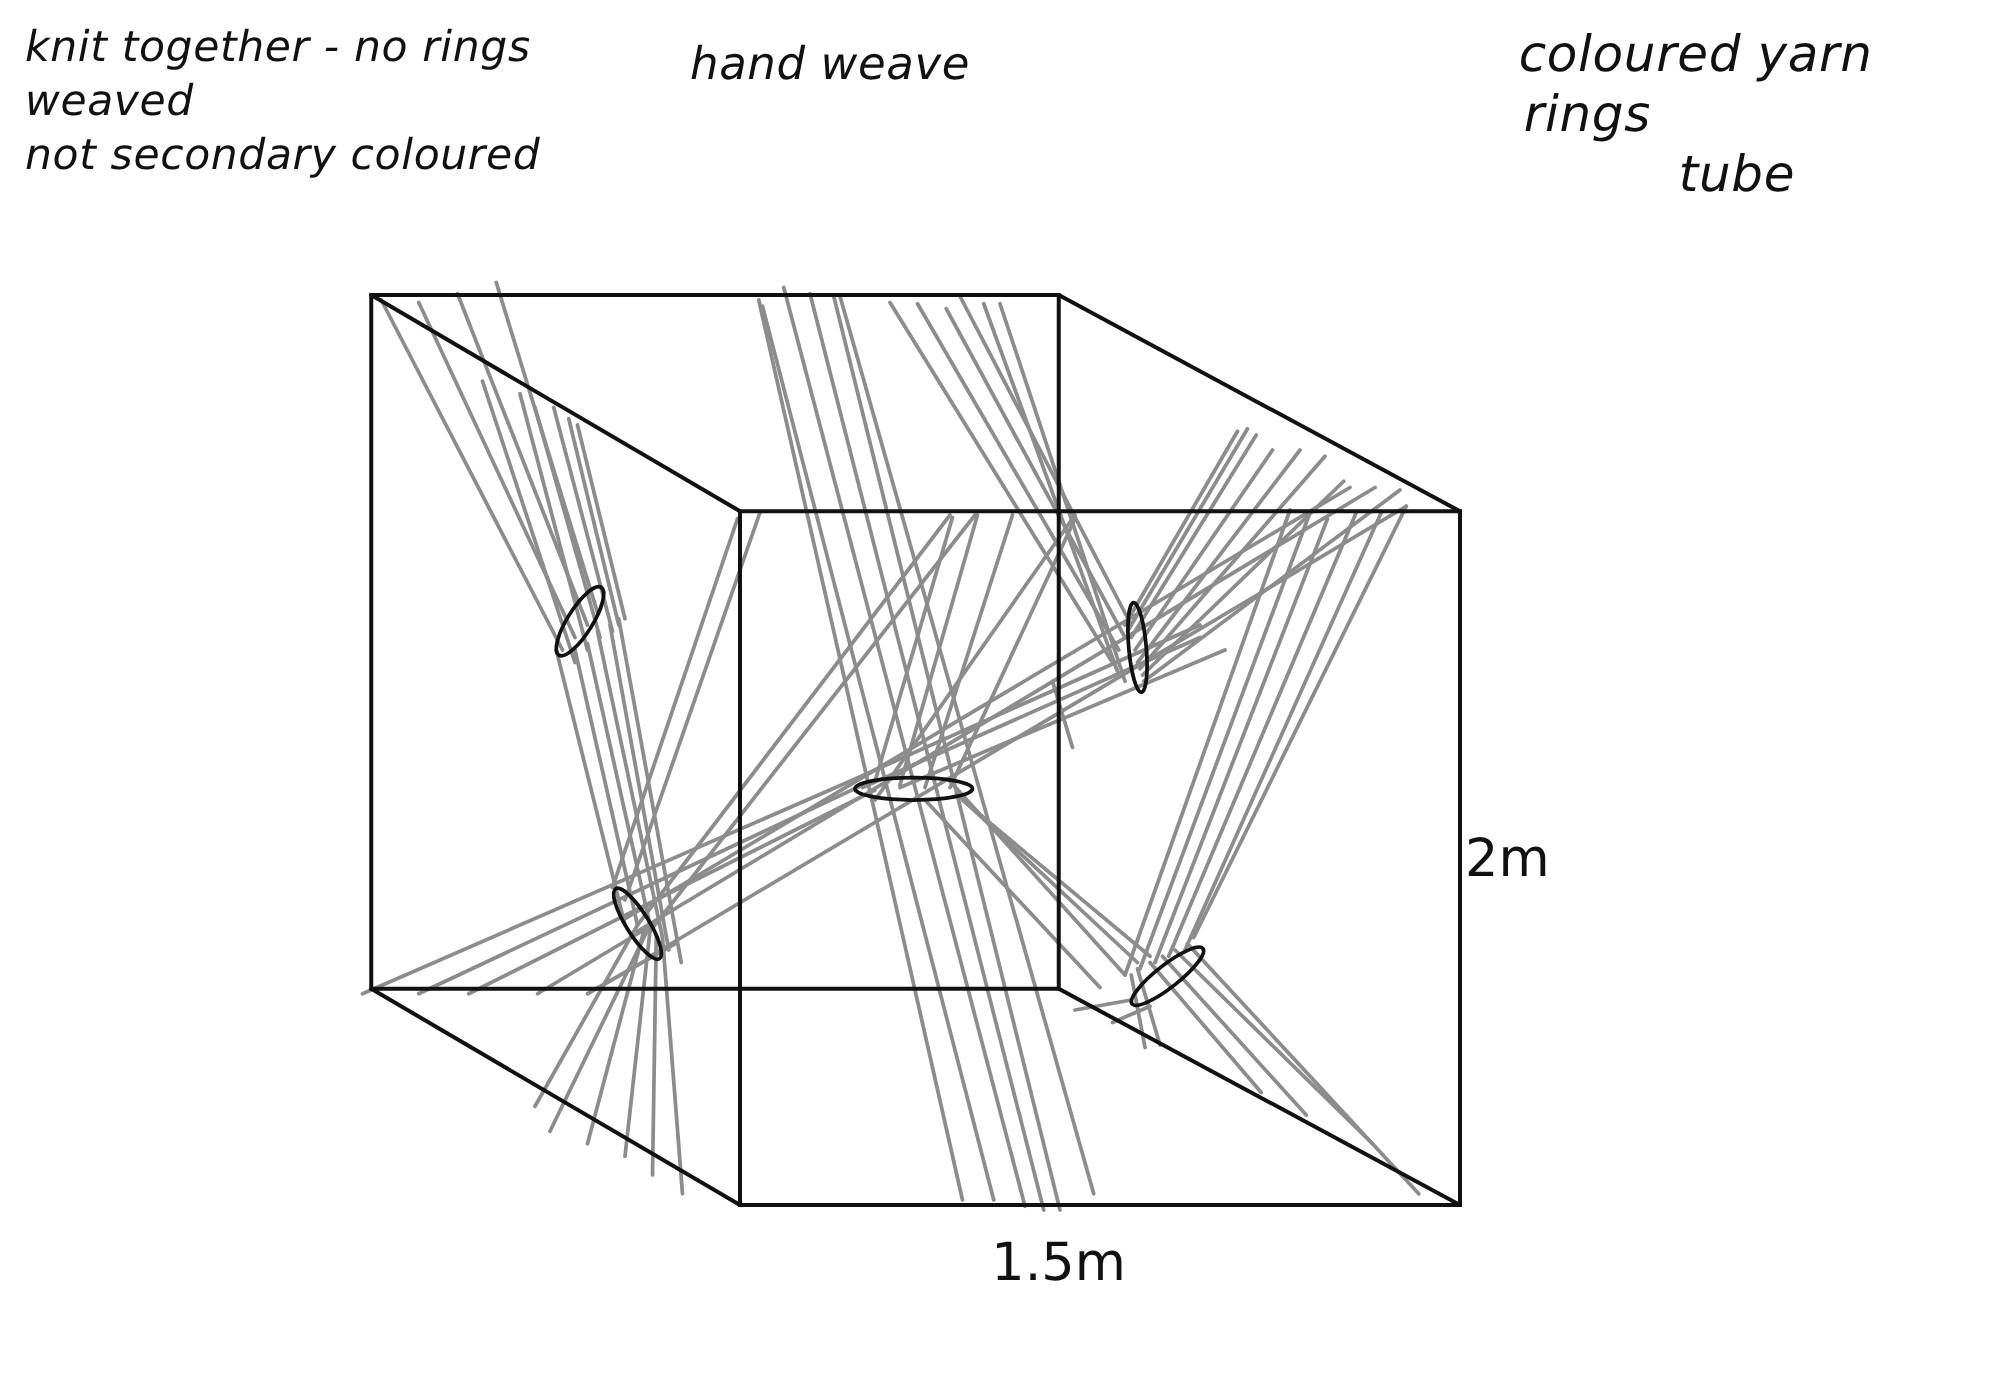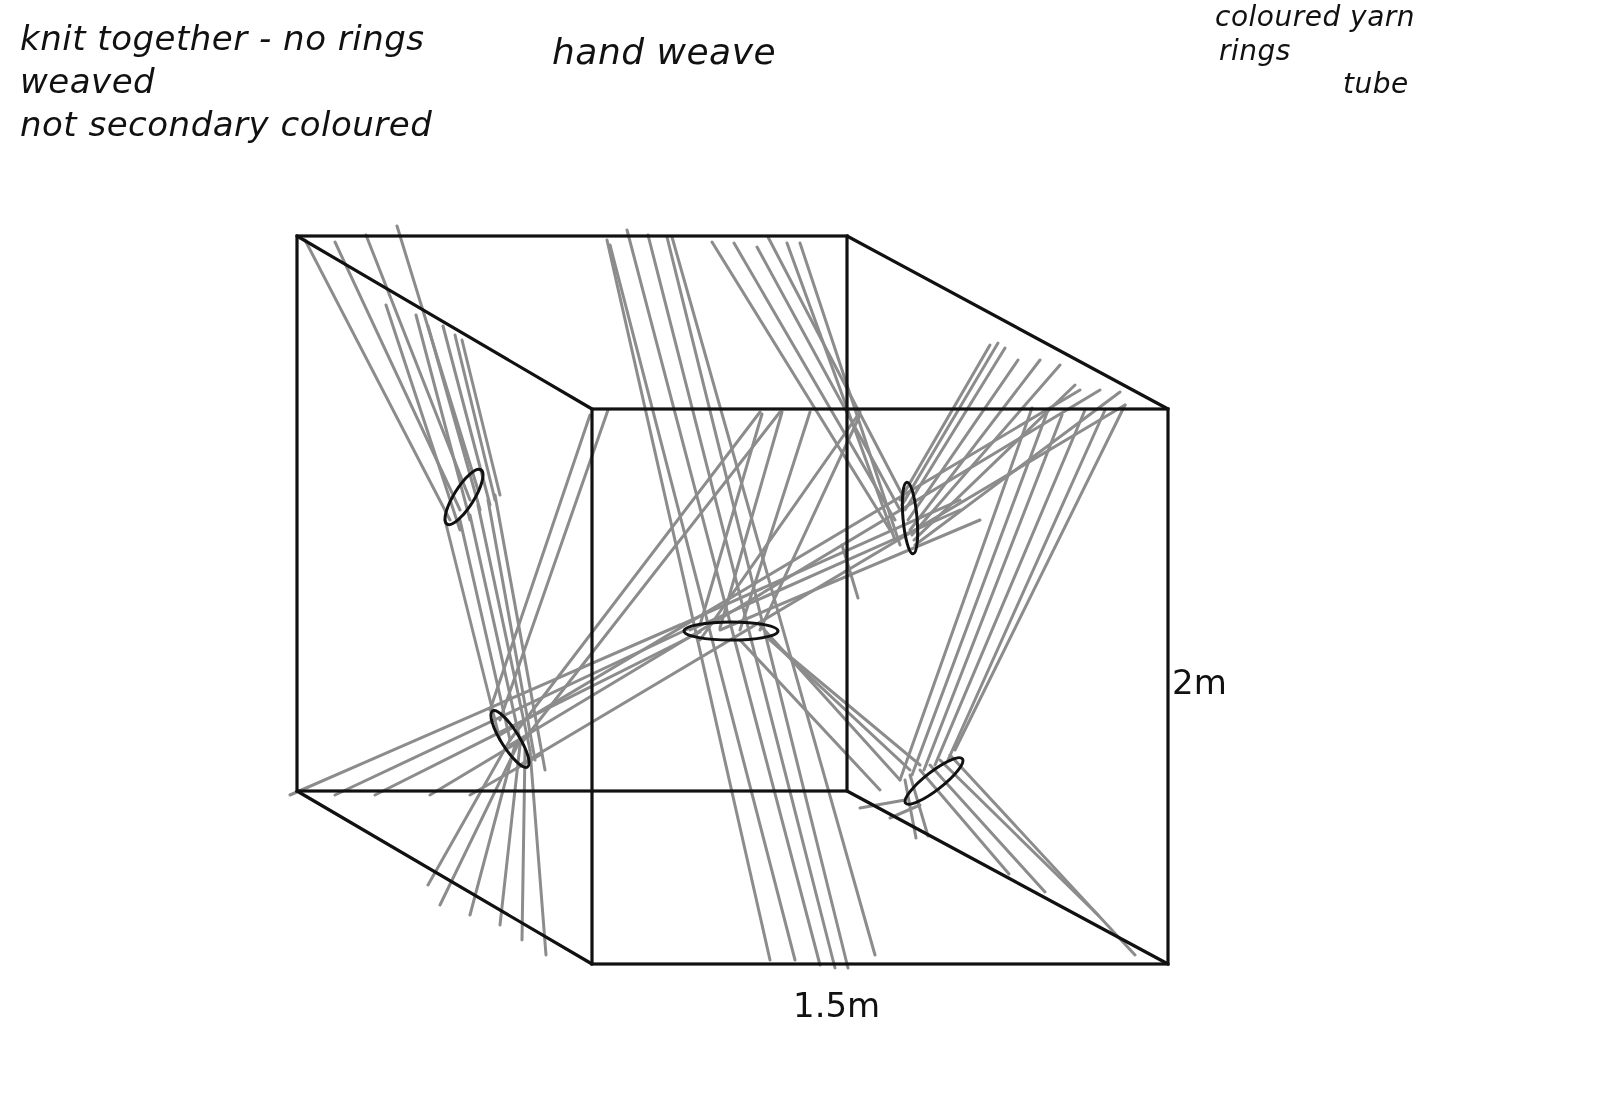--- a/index.html
+++ b/index.html
@@ -1,25 +1,25 @@
 <!DOCTYPE html>
 <html><head>
   <meta charset="utf-8">
   <style>
     html, body { margin: 0; padding: 0; background: #ffffff; }
     body { width: 1600px; height: 1112px; position: relative; overflow: hidden; font-family: "DejaVu Sans", sans-serif; }
     .note { position: absolute; color: #111; font-family: "DejaVu Sans", sans-serif; font-style: italic; line-height: 1.2; white-space: nowrap; letter-spacing: 0.5px; }
     .note-tl { left: 20px; top: 18px; font-size: 34px; }
     .note-tl div { margin-bottom: 2px; }
     .note-center { left: 552px; top: 30px; font-size: 36px; }
-    .note-tr { left: 1215px; top: 0; font-size: 28px; }
+    .note-tr { left: 1215px; top: 20px; font-size: 40px; }
     .note-tr .l2 { margin-left: 4px; }
     .note-tr .l3 { margin-left: 70px; }
     .note-tr .l4 { margin-left: 128px; }
-    .dim { position: absolute; color: #111; font-size: 34px; font-family: "DejaVu Sans", sans-serif; }
+    .dim { position: absolute; color: #111; font-size: 42px; font-family: "DejaVu Sans", sans-serif; }
     .dim-h { left: 1172px; top: 662px; }
     .dim-w { left: 793px; top: 985px; }
     svg { position: absolute; left: 0; top: 0; }
     .edge { stroke: #111; stroke-width: 3.2; fill: none; stroke-linecap: round; }
     .yarn { stroke: #8c8c8c; stroke-width: 3; fill: none; stroke-linecap: round; }
     .ring { stroke: #111; stroke-width: 3; fill: none; }
   </style>
 </head>
 <body>
 

